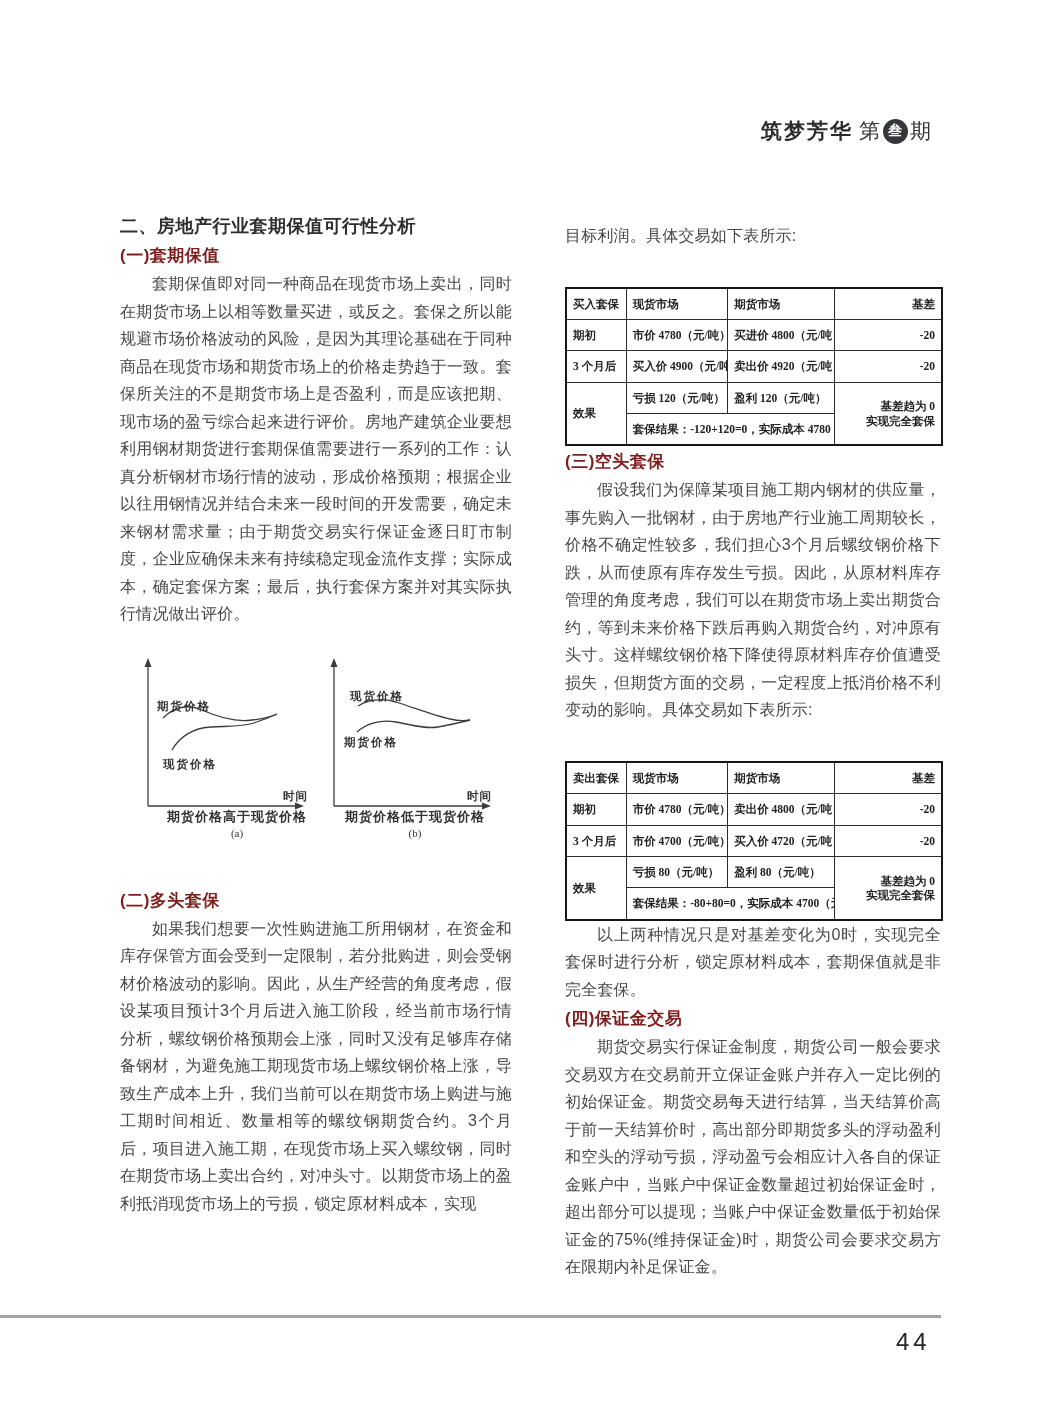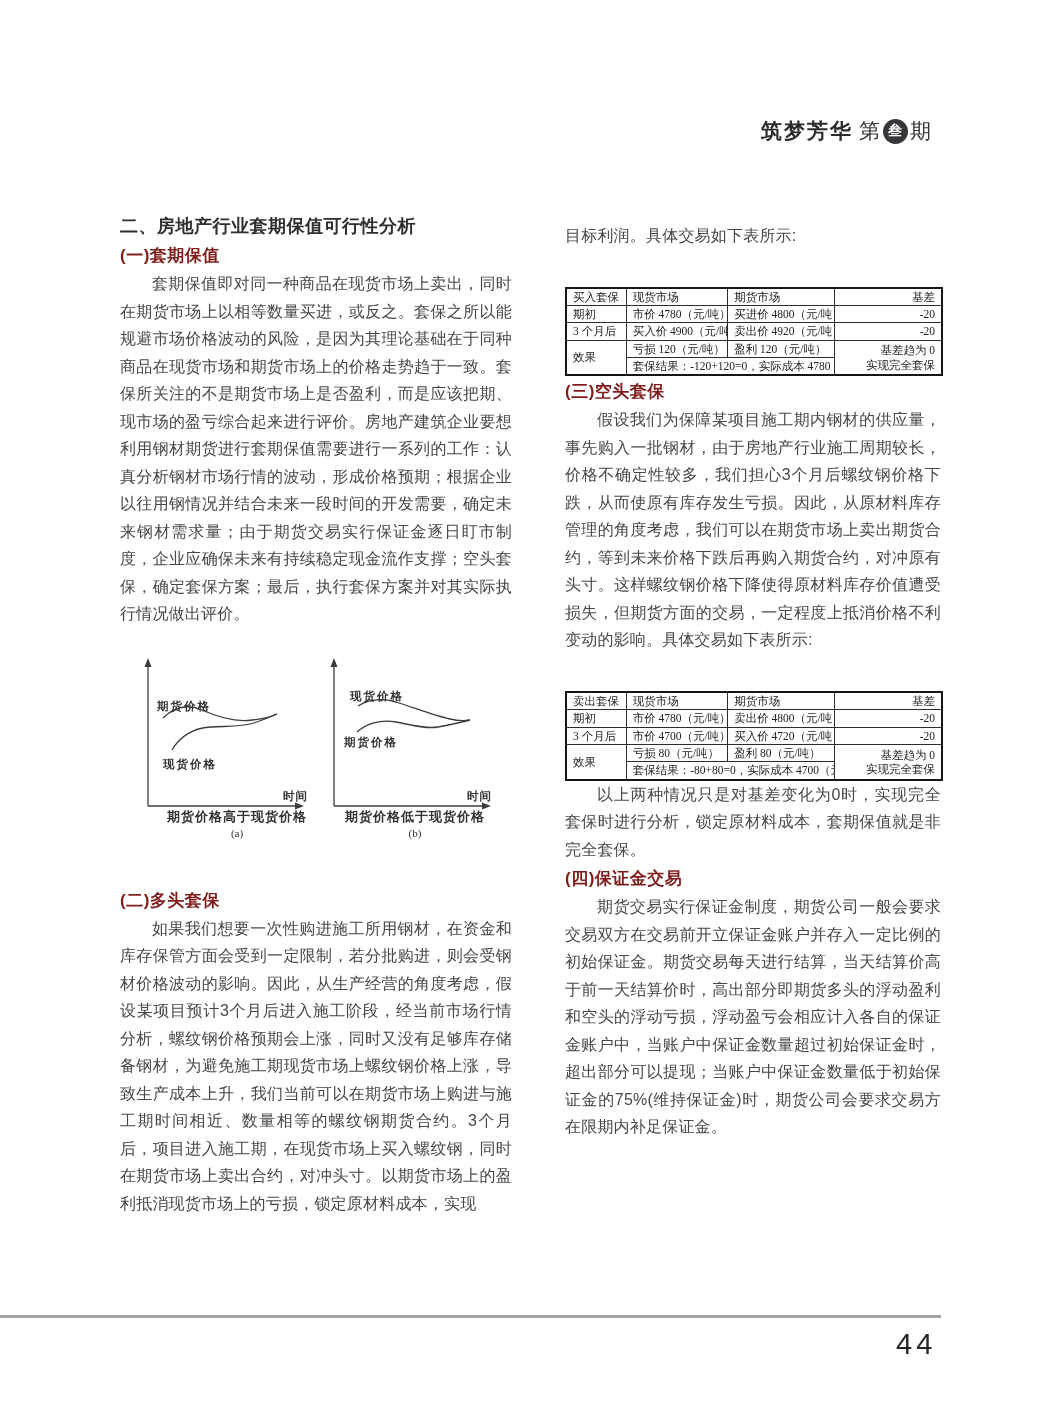--- a/index.html
+++ b/index.html
@@ -25,53 +25,53 @@
   h3.sub{font-size:17px;font-weight:bold;color:#7f1d1d;line-height:28px;margin:2px 0 0 0;letter-spacing:0.5px;}
   p.body{font-size:16px;line-height:27.5px;margin:0;text-indent:2em;color:#474747;letter-spacing:0.2px;}
   p.body.noindent{text-indent:0;}
   
   .figure{margin:20px 0 40px 0;}
   .figure svg text{font-family:"Liberation Serif","DejaVu Serif",serif;fill:#333;}
   
   table.hedge{border-collapse:collapse;width:378px;margin-top:37px;
     font-family:"Liberation Serif","DejaVu Serif",serif;font-size:11.5px;color:#222;
     border:2px solid #161616;table-layout:fixed;}
-  table.hedge th,table.hedge td{border:1px solid #2c2c2c;padding:1px 6px;
-    font-weight:normal;text-align:left;line-height:1.25;overflow:hidden;white-space:nowrap;}
+  table.hedge th,table.hedge td{border:1px solid #2c2c2c;padding:8px 6px;
+    font-weight:bold;text-align:left;line-height:1.25;overflow:hidden;white-space:nowrap;}
   table.hedge col.c1{width:16%;}
   table.hedge col.c2{width:27%;}
   table.hedge col.c3{width:28.5%;}
   table.hedge col.c4{width:28.5%;}
   table.hedge .ctr{text-align:right;}
   .t2{margin-top:38px;}
   .mt-table1{margin-top:55px;}
   .mt-basis{margin-top:46px;}
   
   .footer-rule{position:absolute;left:0;top:1315px;width:941px;height:3px;background:#a3a3a6;}
-  .page-number{position:absolute;left:896px;top:1328px;font-size:29px;color:#262626;
+  .page-number{position:absolute;left:896px;top:1328px;font-size:24px;color:#262626;
     letter-spacing:4px;font-weight:500;}
 </style>
 </head>
 <body>
 
 <div class="page">
 
   <div class="header">
     <span class="mag-title">筑梦芳华</span>
     <span class="issue">
       <span>第</span>
       <span class="issue-badge">叁</span>
       <span>期</span>
     </span>
   </div>
 
   <div class="col col-left">
     <h2 class="sec">二、房地产行业套期保值可行性分析</h2>
     <h3 class="sub">(一)套期保值</h3>
-    <p class="body">套期保值即对同一种商品在现货市场上卖出，同时在期货市场上以相等数量买进，或反之。套保之所以能规避市场价格波动的风险，是因为其理论基础在于同种商品在现货市场和期货市场上的价格走势趋于一致。套保所关注的不是期货市场上是否盈利，而是应该把期、现市场的盈亏综合起来进行评价。房地产建筑企业要想利用钢材期货进行套期保值需要进行一系列的工作：认真分析钢材市场行情的波动，形成价格预期；根据企业以往用钢情况并结合未来一段时间的开发需要，确定未来钢材需求量；由于期货交易实行保证金逐日盯市制度，企业应确保未来有持续稳定现金流作支撑；空头套保，确定套保方案；最后，执行套保方案并对其实际执行情况做出评价。</p>
+    <p class="body">套期保值即对同一种商品在现货市场上卖出，同时在期货市场上以相等数量买进，或反之。套保之所以能规避市场价格波动的风险，是因为其理论基础在于同种商品在现货市场和期货市场上的价格走势趋于一致。套保所关注的不是期货市场上是否盈利，而是应该把期、现市场的盈亏综合起来进行评价。房地产建筑企业要想利用钢材期货进行套期保值需要进行一系列的工作：认真分析钢材市场行情的波动，形成价格预期；根据企业以往用钢情况并结合未来一段时间的开发需要，确定未来钢材需求量；由于期货交易实行保证金逐日盯市制度，企业应确保未来有持续稳定现金流作支撑；实际成本，确定套保方案；最后，执行套保方案并对其实际执行情况做出评价。</p>
 
     <div class="figure">
       <svg width="390" height="195" viewBox="0 650 390 195">
 
         <g stroke="#3c3c3c" stroke-width="1.3" fill="none">
           <line x1="28" y1="666" x2="28" y2="808"></line>
           <polygon points="28,660 24.5,669 31.5,669" fill="#3c3c3c" stroke="none"></polygon>
           <line x1="28" y1="808" x2="178" y2="808"></line>
           <polygon points="184,808 175,804.5 175,811.5" fill="#3c3c3c" stroke="none"></polygon>
           <path d="M43,720 C55,708 68,706 82,712 C100,720 118,724 132,722 C142,721 150,719 157,716"></path>

